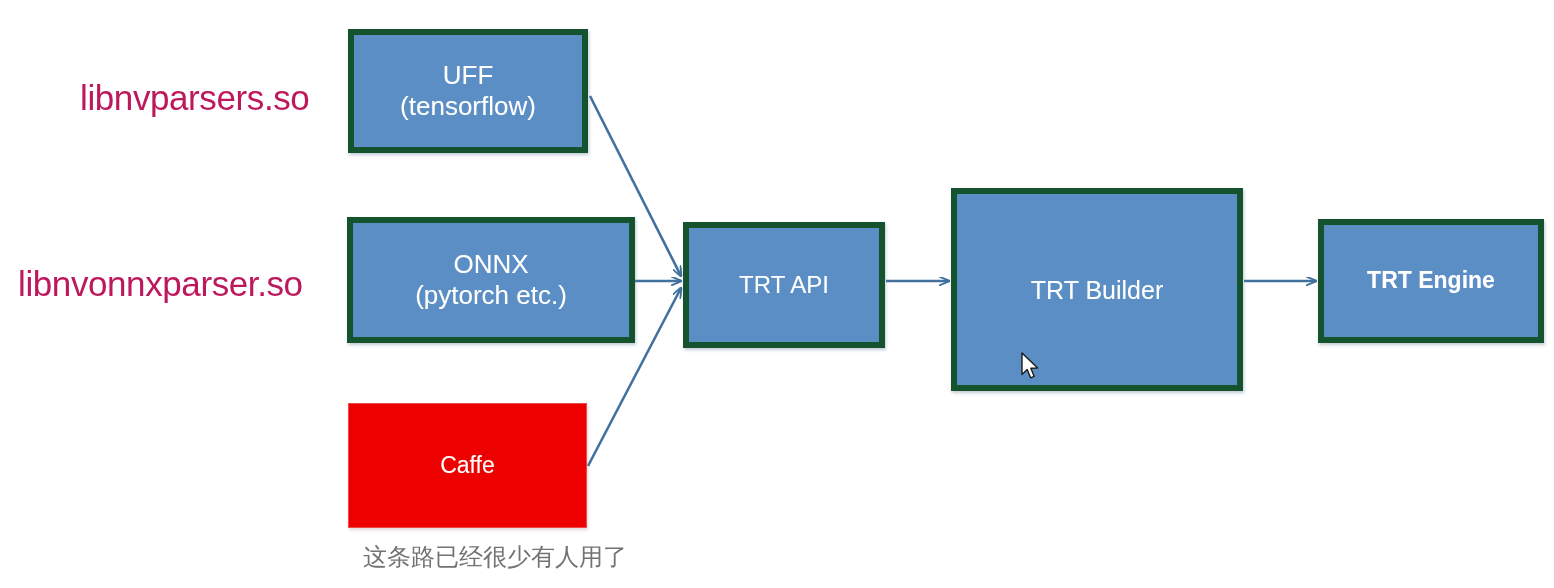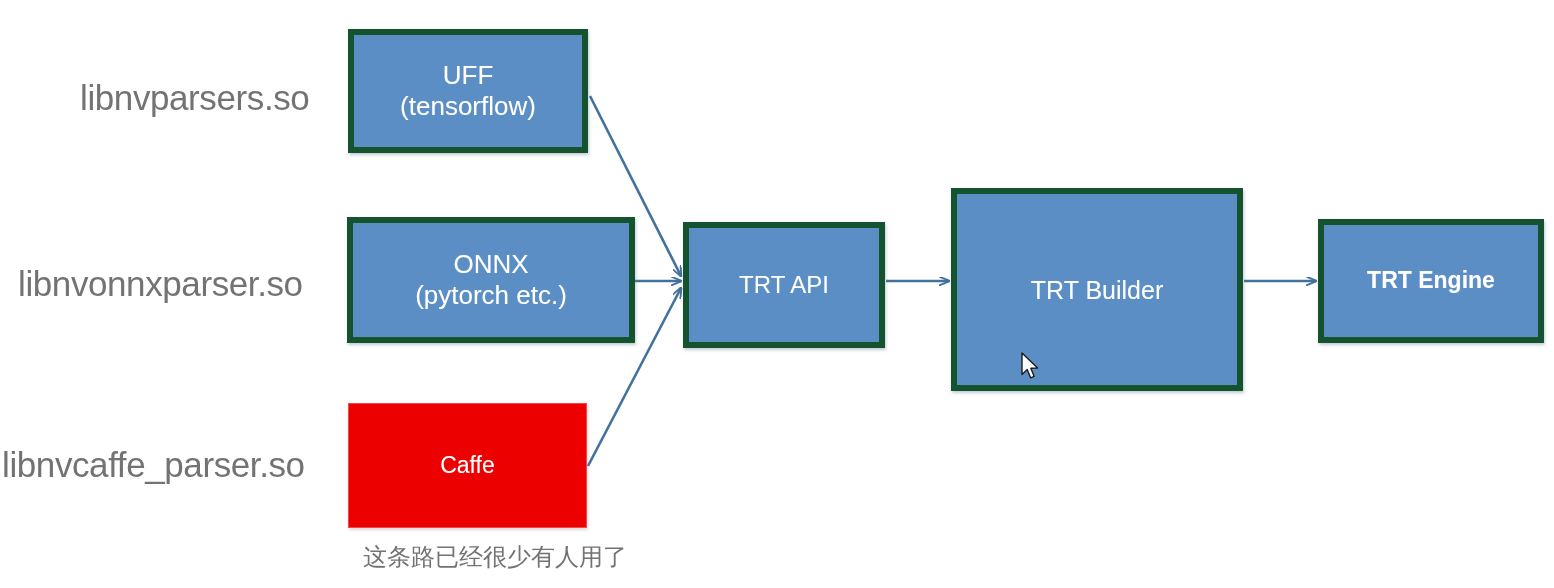--- a/index.html
+++ b/index.html
@@ -12,21 +12,21 @@
     width: 1554px;
     height: 588px;
     background: #ffffff;
     overflow: hidden;
     font-family: "Liberation Sans", "DejaVu Sans", sans-serif;
   }
 
   
   .lib-label {
     position: absolute;
-    color: #737373;
+    color: #be185d;
     font-size: 35px;
     line-height: 1;
     white-space: nowrap;
     letter-spacing: -0.4px;
     font-family: "Liberation Sans", "DejaVu Sans", sans-serif;
   }
 
   
   .node {
     position: absolute;
@@ -90,21 +90,20 @@
 </style>
 </head>
 <body>
 
 <div id="canvas">
 
   <div class="lib-label" id="lib-0" style="left: 80px; top: 80px;">libnvparsers.so</div>
 
   <div class="lib-label" id="lib-1" style="left: 18px; top: 266px;">libnvonnxparser.so</div>
 
-  <div class="lib-label" id="lib-2" style="left: 2px; top: 447px;">libnvcaffe_parser.so</div>
 
   <svg id="arrows" viewBox="0 0 1554 588" width="1554" height="588" xmlns="http://www.w3.org/2000/svg">
     <defs>
       <marker id="ah" markerWidth="11" markerHeight="9" refX="10" refY="4.5" orient="auto" markerUnits="userSpaceOnUse">
         <path d="M0,0 L11,4.5 L0,9" fill="none" stroke="#41719c" stroke-width="1.9" stroke-linecap="butt" stroke-linejoin="miter"></path>
       </marker>
     </defs>
 
     <line x1="590" y1="96" x2="681" y2="276" stroke="#41719c" stroke-width="2.6" marker-end="url(#ah)"></line>
 

